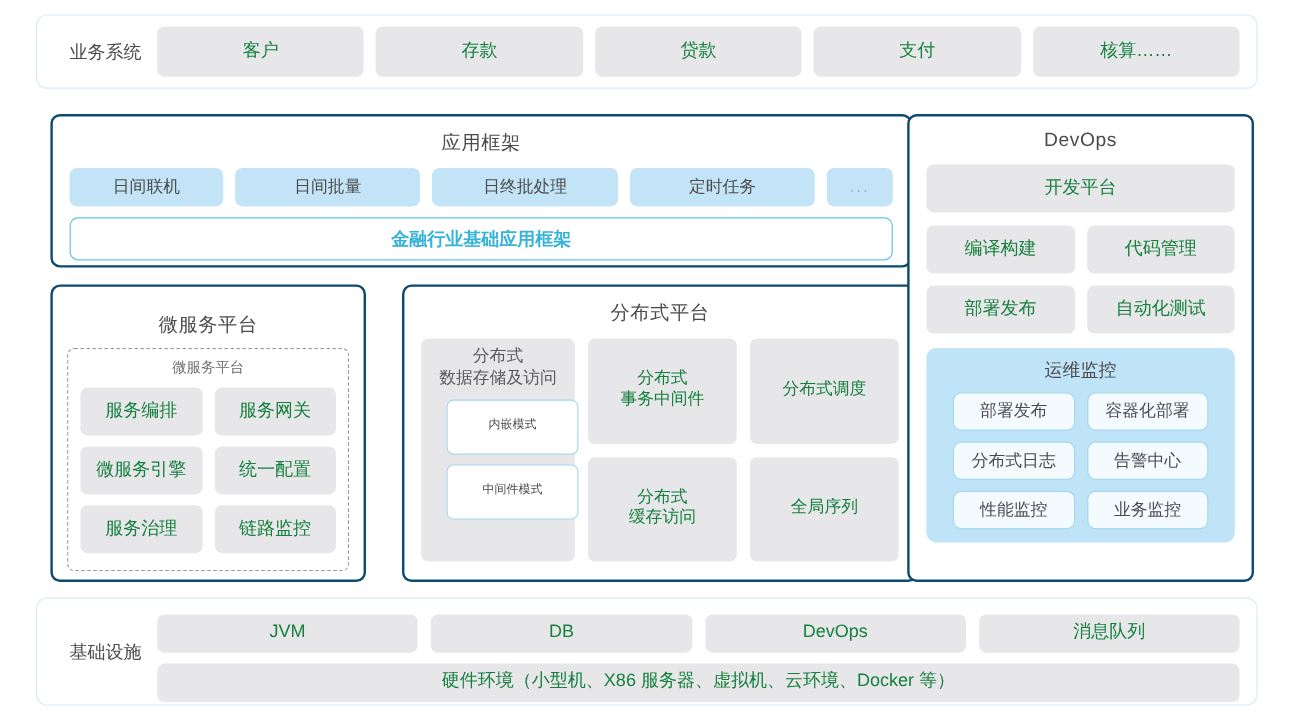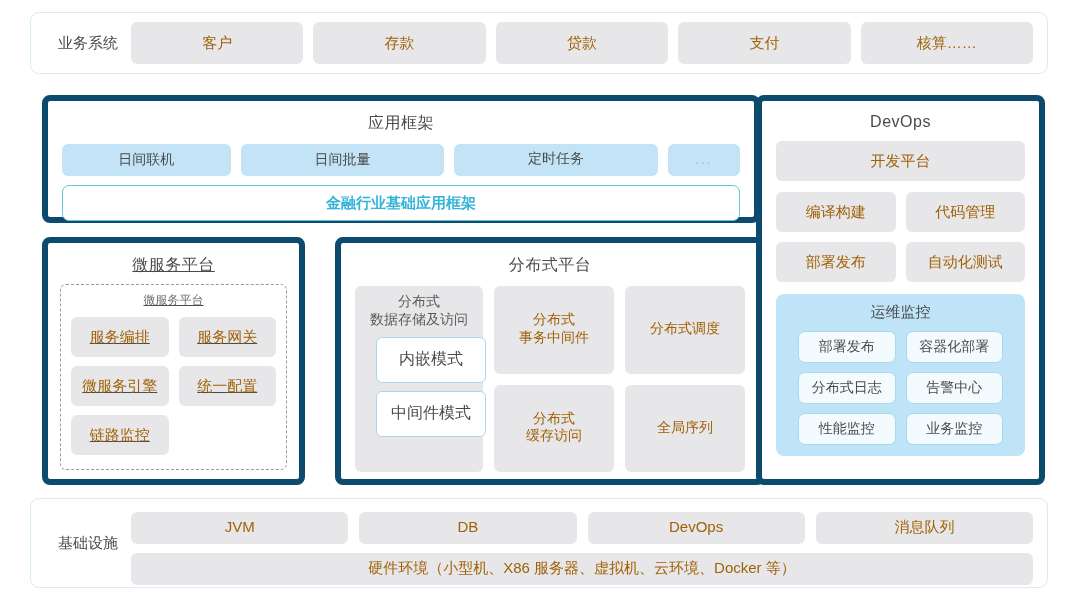--- a/index.html
+++ b/index.html
@@ -14,38 +14,38 @@
 
   
   .outer{
     background:#ffffff;
     border:1px solid #d8eef5;
     border-radius:9px;
     box-sizing:border-box;
   }
   .panel{
     background:#ffffff;
-    border:6px solid #0c4a6e;
+    border:2px solid #0c4a6e;
     border-radius:8px;
     box-sizing:border-box;
   }
   .panel-title{
     text-align:center;
     font-size:16px;
     color:#4b4b4b;
     letter-spacing:.5px;
   }
 
   
   .chip{
     background:#e7e7e9;
     border-radius:6px;
     display:flex;align-items:center;justify-content:center;
     text-align:center;
-    color:#a16207;
+    color:#15803d;
     font-size:15px;
     box-sizing:border-box;
     line-height:1.25;
   }
   .chip.blue{background:#c3e4f7;color:#4b4b4b;}
   .chip.white-out{
     background:#ffffff;border:1px solid #a8d8ec;color:#4b4b4b;
   }
   .chip.pale{
     background:#f4fbfe;border:1px solid #a6d9ec;color:#4b4b4b;
@@ -66,34 +66,34 @@
   #left-col{position:absolute;left:42px;top:95px;width:718px;height:390px;}
 
   
   #app-framework{position:absolute;left:0;top:0;width:718px;height:128px;padding:10px 14px 0;}
   #app-framework .panel-title{margin:2px 0 10px;}
   #af-tags{display:flex;gap:10px;height:32px;}
   #af-tags .chip{height:32px;font-size:14px;}
   #af-tags .chip.t0{flex:1.45;}
   #af-tags .chip.t1{flex:1.75;}
   #af-tags .chip.t2{flex:1.75;}
-  #af-tags .chip.t3{flex:1.75;font-family:Liberation Mono, monospace;}
+  #af-tags .chip.t3{flex:1.75;}
   #af-tags .chip.t4{flex:.62;font-size:13px;color:#8ab8d2;letter-spacing:2px;}
   #af-base{
     margin-top:9px;height:36px;border:1px solid #63c4e0;border-radius:7px;
     display:flex;align-items:center;justify-content:center;
     color:#35b3d8;font-size:15px;font-weight:bold;background:#fff;
     box-sizing:border-box;
   }
 
   
   #platform-group{position:absolute;left:0;top:142px;width:718px;height:248px;}
 
   
-  #microservice{position:absolute;left:0;top:0;width:263px;height:248px;padding:8px 12px 12px;text-decoration:underline;}
+  #microservice{position:absolute;left:0;top:0;width:263px;height:248px;padding:18px 12px 12px;}
   #microservice .panel-title{margin:4px 0 8px;}
   #ms-dashed{
     border:1px dashed #9a9a9a;border-radius:6px;
     padding:7px 10px 10px;height:186px;box-sizing:border-box;
   }
   #ms-sub-title{text-align:center;font-size:12px;color:#6d6d6d;margin-bottom:8px;}
   #ms-grid{display:grid;grid-template-columns:1fr 1fr;gap:9px 10px;}
   #ms-grid .chip{height:40px;font-size:15px;}
 
   
@@ -101,21 +101,21 @@
   #distributed .panel-title{margin:4px 0 10px;}
   #dist-body{display:flex;gap:11px;height:186px;font-family:Liberation Mono, monospace;}
   #dist-col-a{flex:0 0 128px;display:flex;flex-direction:column;}
   #dist-storage{
     background:#e7e7e9;border-radius:6px;height:186px;
     display:flex;flex-direction:column;align-items:center;
     padding:8px 9px;box-sizing:border-box;
   }
   #dist-storage .cap{font-size:14px;color:#5a5a5a;text-align:center;line-height:1.25;}
   #dist-storage .sub{
-    width:100%;height:46px;margin-top:8px;font-size:16px;margin-left:24px;
+    width:100%;height:46px;margin-top:8px;font-size:10px;margin-left:24px;
   }
   #dist-storage .sub:first-of-type{margin-top:10px;}
   #dist-right{flex:1;display:grid;grid-template-columns:1fr 1fr;grid-template-rows:1fr 1fr;gap:11px;}
   #dist-right .chip{font-size:14px;}
 
   
   #devops{position:absolute;left:756px;top:95px;width:289px;height:390px;padding:8px 14px 12px;}
   #devops .panel-title{margin:4px 0 10px;}
   #do-platform{height:40px;font-size:15px;}
   #do-grid{display:grid;grid-template-columns:1fr 1fr;gap:10px;margin-top:11px;}
@@ -155,37 +155,39 @@
     </div>
   </div>
 
   <div id="left-col">
 
     <div class="panel" id="app-framework">
       <div class="panel-title">应用框架</div>
       <div id="af-tags">
         <div class="chip blue t0">日间联机</div>
         <div class="chip blue t1">日间批量</div>
+        <div class="chip blue t2">日终批处理</div>
         <div class="chip blue t3">定时任务</div>
         <div class="chip blue t4">...</div>
       </div>
       <div id="af-base">金融行业基础应用框架</div>
     </div>
 
     <div id="platform-group">
 
       <div class="panel" id="microservice">
         <div class="panel-title">微服务平台</div>
         <div id="ms-dashed">
           <div id="ms-sub-title">微服务平台</div>
           <div id="ms-grid">
             <div class="chip">服务编排</div>
             <div class="chip">服务网关</div>
             <div class="chip">微服务引擎</div>
             <div class="chip">统一配置</div>
+            <div class="chip">服务治理</div>
             <div class="chip">链路监控</div>
           </div>
         </div>
       </div>
 
       <div class="panel" id="distributed">
         <div class="panel-title">分布式平台</div>
         <div id="dist-body">
           <div id="dist-col-a">
             <div id="dist-storage">

